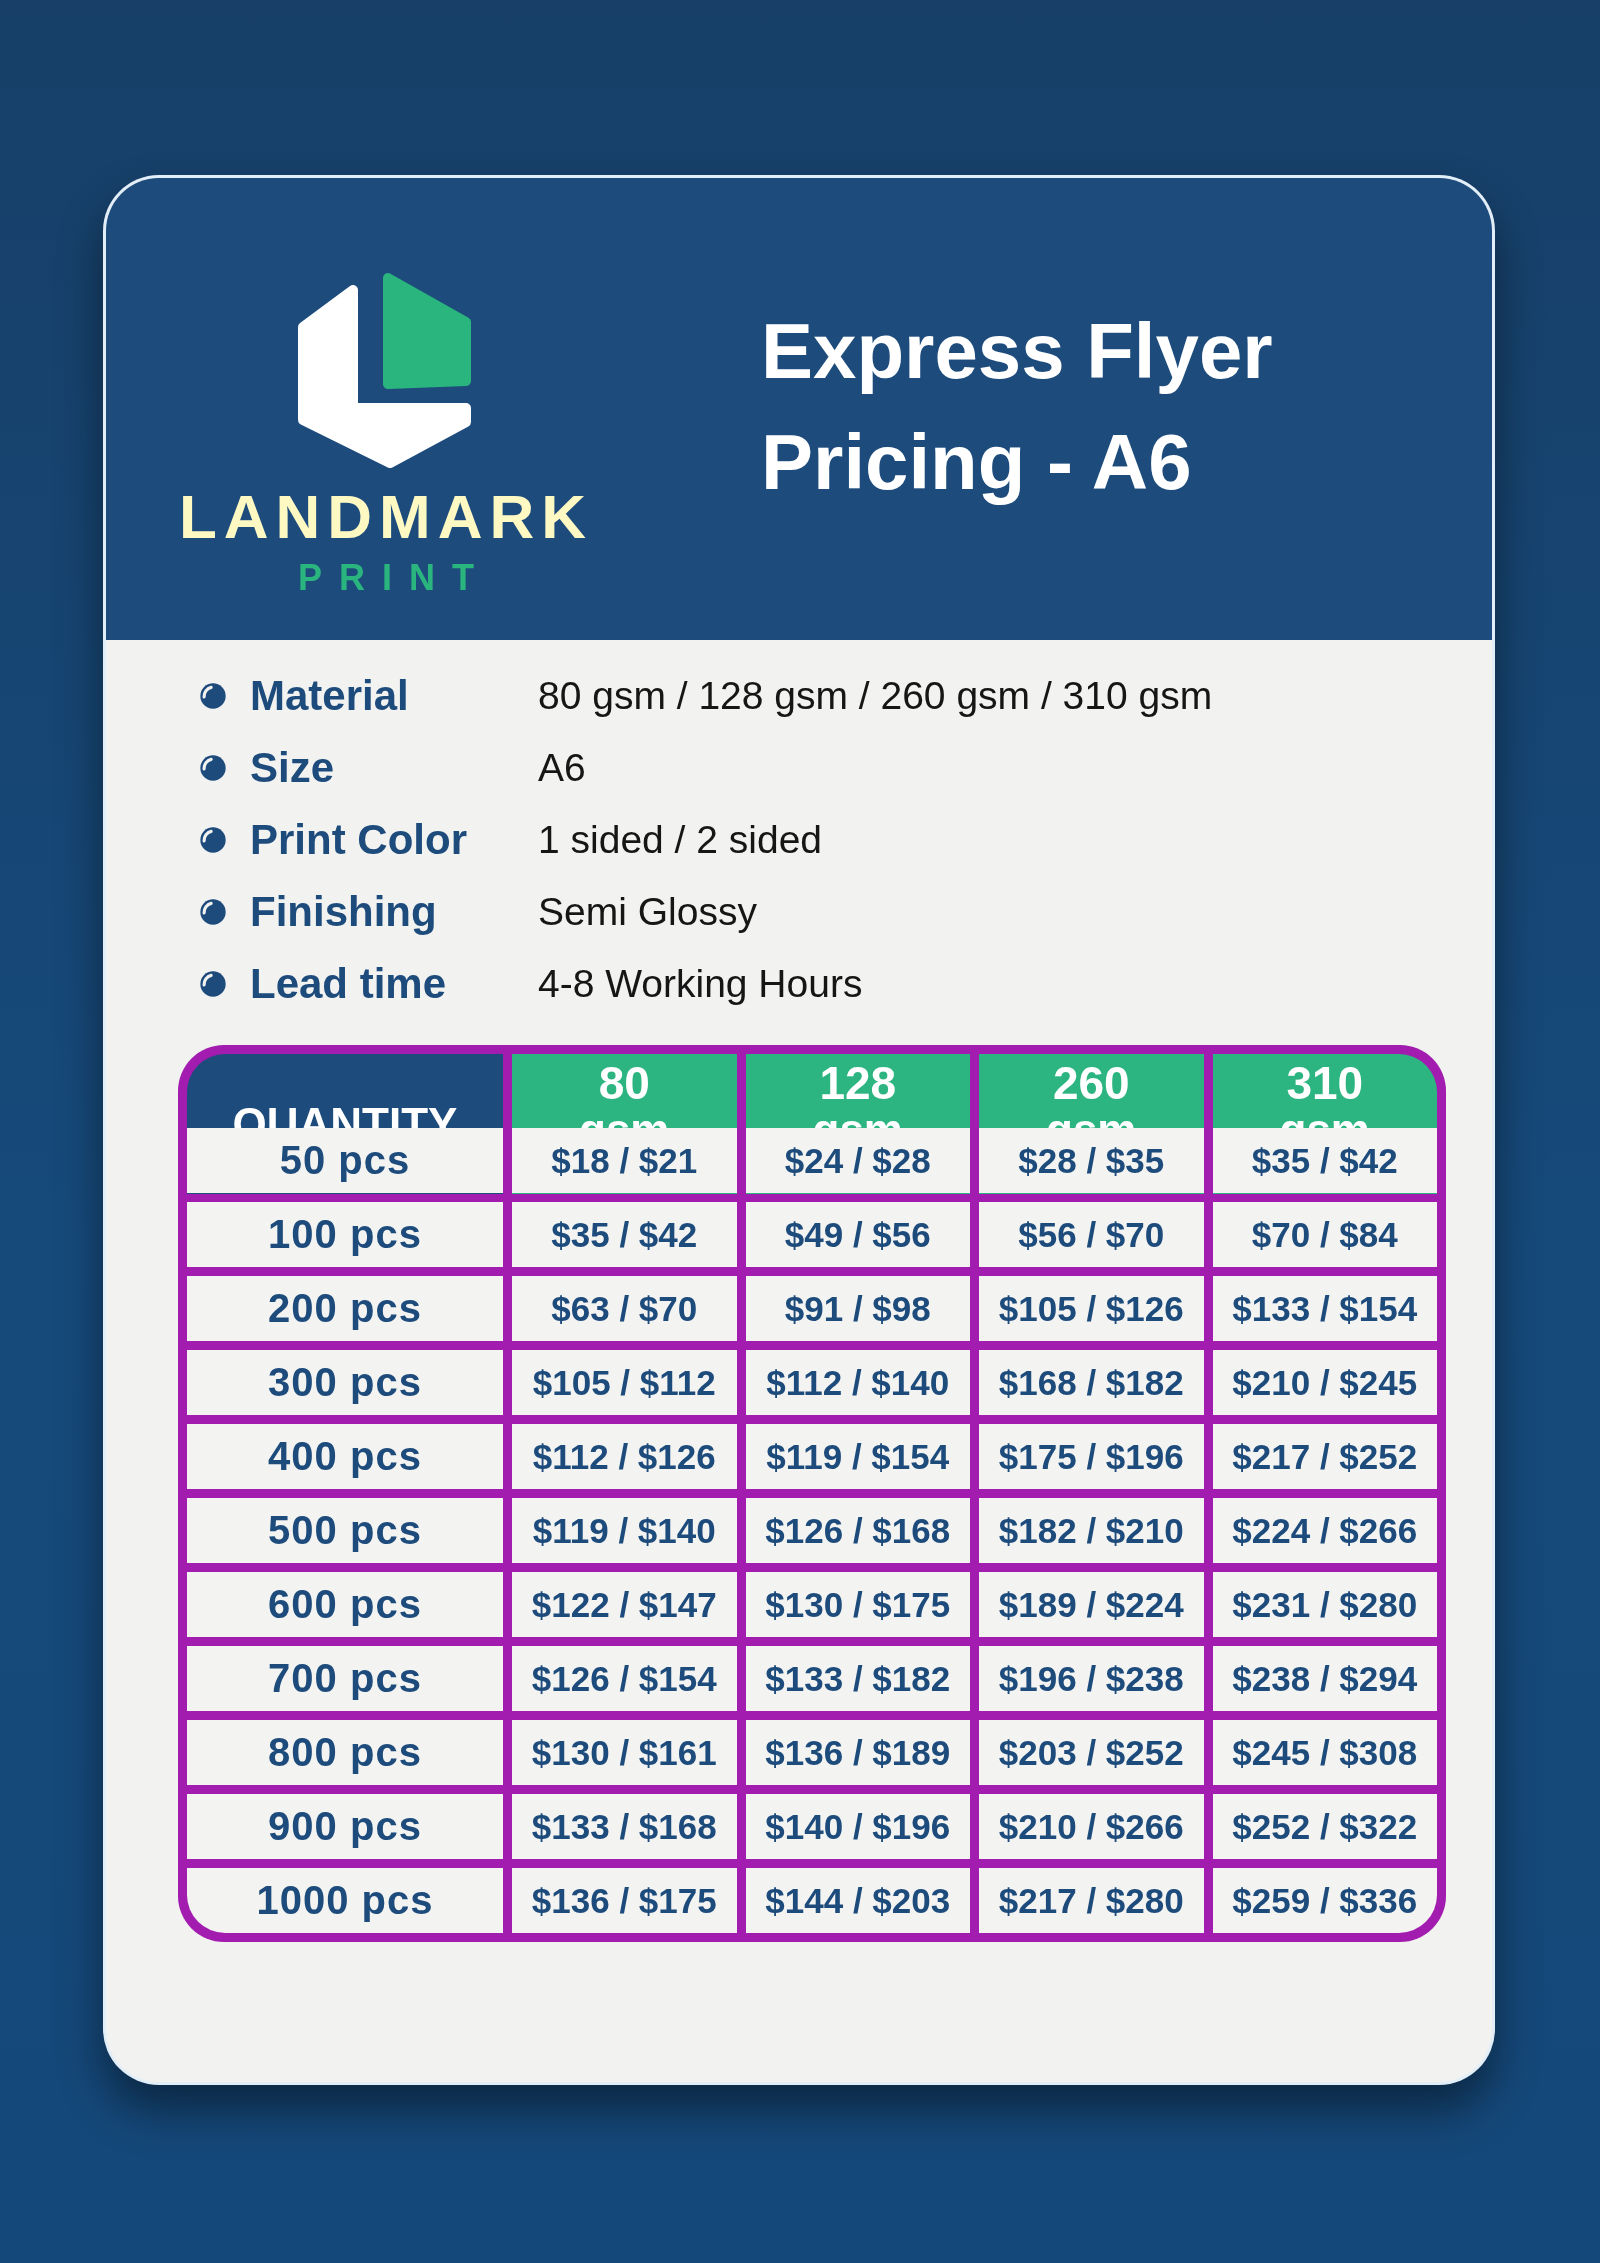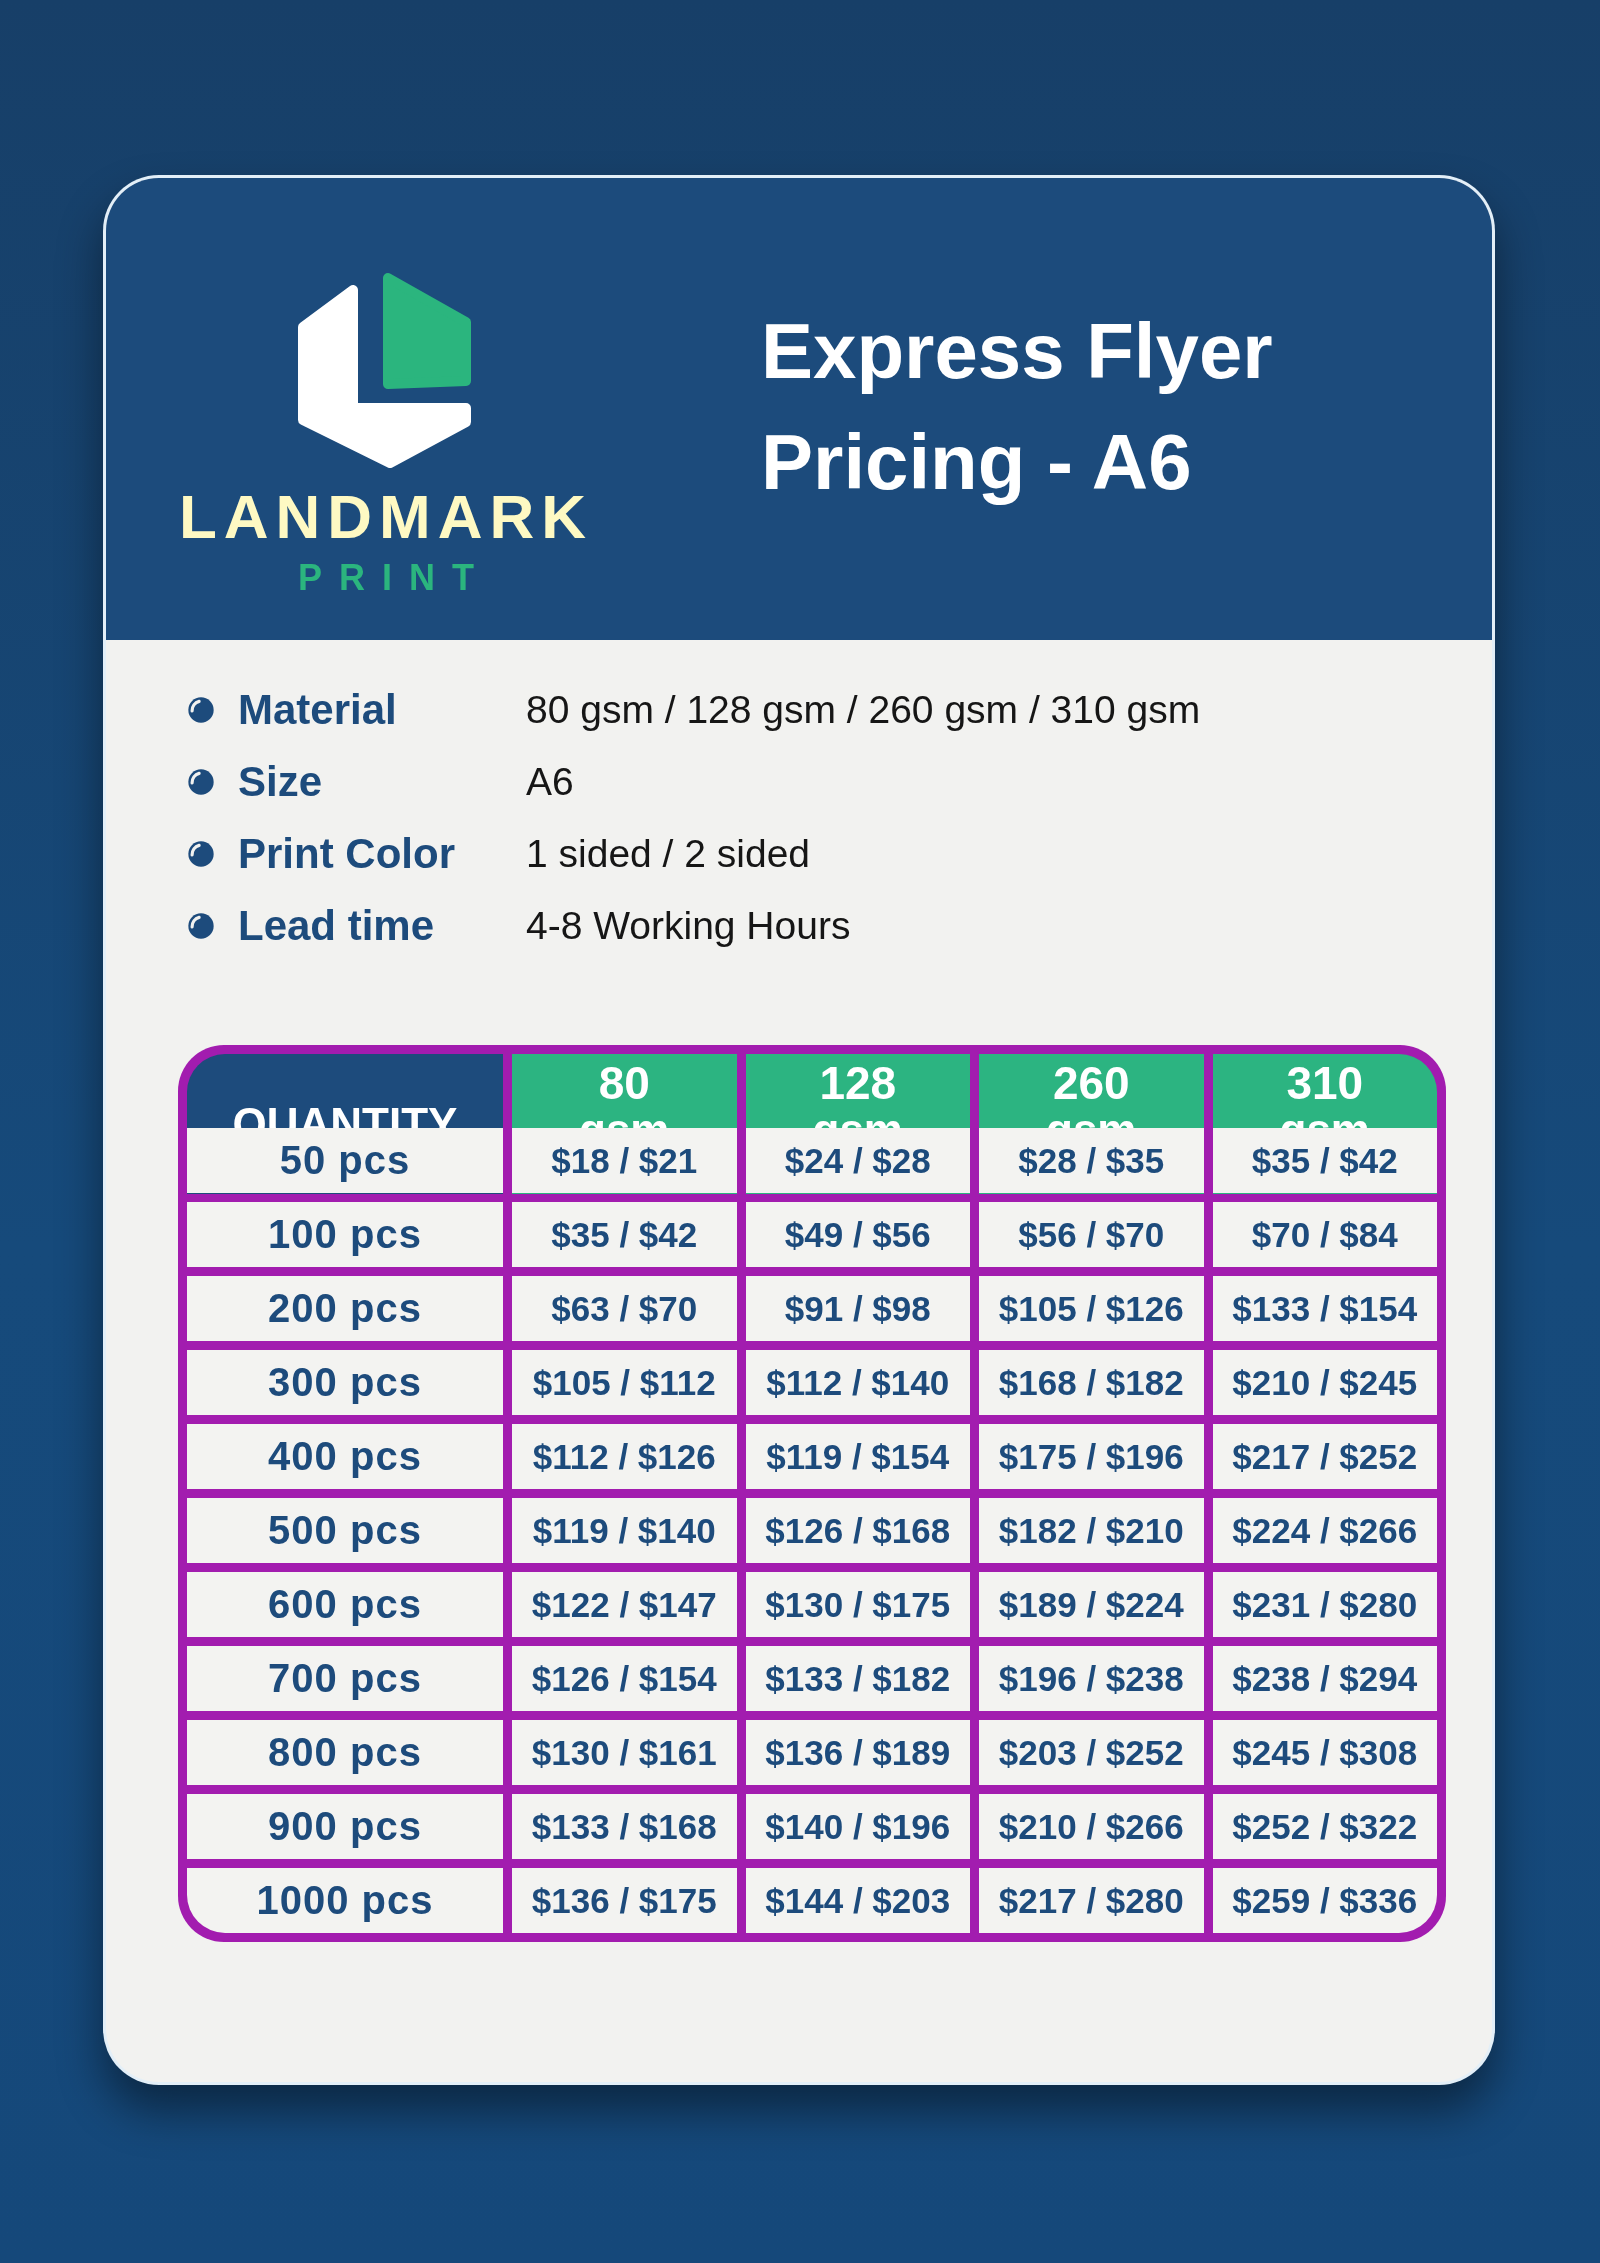--- a/index.html
+++ b/index.html
@@ -17,21 +17,21 @@
     overflow:hidden;box-sizing:border-box;
   }
   
   .card-header{position:relative;height:462px;background:#1C4B7C;}
   .logo{position:absolute;left:50px;top:92px;width:460px;text-align:center;}
   .logo-mark{display:block;margin:0 auto;}
   .brand-name{margin-top:14px;color:#fef9c3;font-weight:700;font-size:62px;letter-spacing:7px;line-height:1;}
   .brand-sub{margin-top:12px;color:#2BB57E;font-weight:700;font-size:36px;letter-spacing:17px;line-height:1;text-indent:17px;}
   .page-title{position:absolute;left:655px;top:118px;color:#ffffff;font-weight:700;font-size:78px;line-height:1.42;letter-spacing:0;}
   
-  .specs{position:absolute;left:4px;top:462px;width:100%;padding-top:34px;}
+  .specs{position:absolute;left:16px;top:462px;width:100%;padding-top:20px;}
   .spec-row{display:flex;align-items:center;height:72px;padding-left:76px;}
   .spec-bullet{width:30px;height:30px;flex:0 0 30px;}
   .spec-label{width:288px;margin-left:22px;font-size:42px;font-weight:700;color:#1D4B7C;}
   .spec-value{font-size:39px;color:#161616;}
   
   .price-table{
     position:absolute;left:72px;top:867px;width:1268px;
     background:#a21caf;border-radius:46px;padding:9px;box-sizing:border-box;
   }
   .grid{display:grid;grid-template-columns:316px repeat(4,1fr);gap:9px;grid-auto-rows:65px;}
@@ -95,20 +95,28 @@
 
   <div class="spec-row">
     <svg class="spec-bullet" viewBox="0 0 32 32" aria-hidden="true">
       <circle cx="16" cy="16" r="13.5" fill="#1D4B7C"></circle>
       <path d="M6.5,17 A 10,10 0 0 1 14,6.8" fill="none" stroke="#F2F2F0" stroke-width="3.4" stroke-linecap="round"></path>
     </svg>
     <div class="spec-label">Print Color</div>
     <div class="spec-value">1 sided / 2 sided</div>
   </div>
 
+  <div class="spec-row">
+    <svg class="spec-bullet" viewBox="0 0 32 32" aria-hidden="true">
+      <circle cx="16" cy="16" r="13.5" fill="#1D4B7C"></circle>
+      <path d="M6.5,17 A 10,10 0 0 1 14,6.8" fill="none" stroke="#F2F2F0" stroke-width="3.4" stroke-linecap="round"></path>
+    </svg>
+    <div class="spec-label">Finishing</div>
+    <div class="spec-value">Semi Glossy</div>
+  </div>
 
   <div class="spec-row">
     <svg class="spec-bullet" viewBox="0 0 32 32" aria-hidden="true">
       <circle cx="16" cy="16" r="13.5" fill="#1D4B7C"></circle>
       <path d="M6.5,17 A 10,10 0 0 1 14,6.8" fill="none" stroke="#F2F2F0" stroke-width="3.4" stroke-linecap="round"></path>
     </svg>
     <div class="spec-label">Lead time</div>
     <div class="spec-value">4-8 Working Hours</div>
   </div>
 </div>

